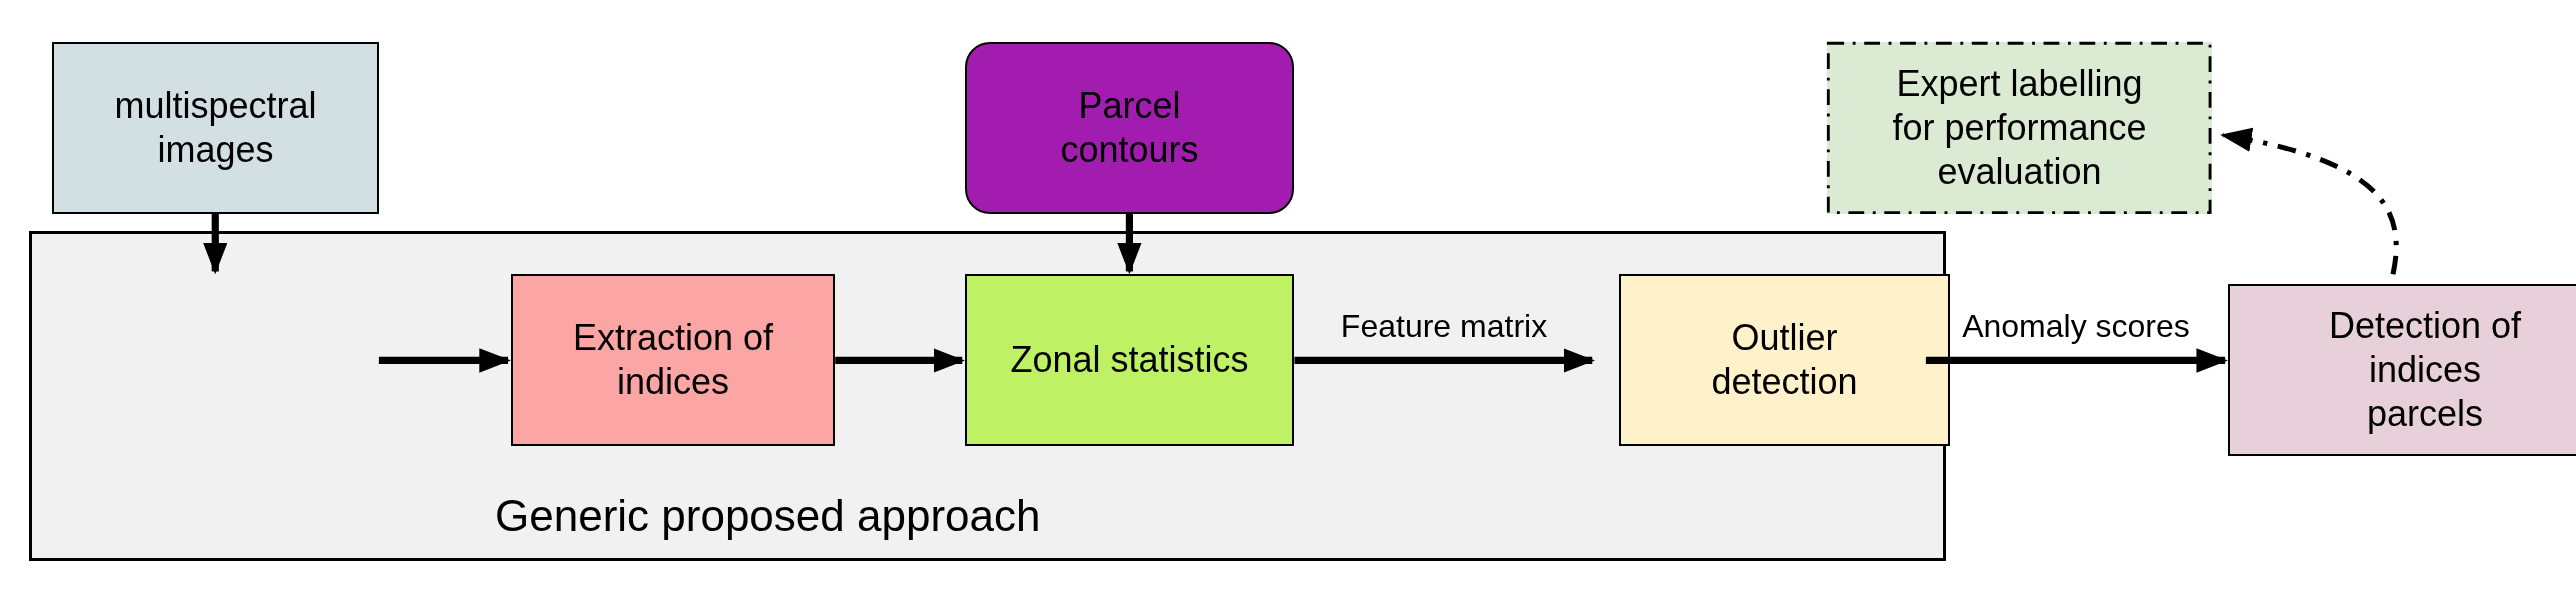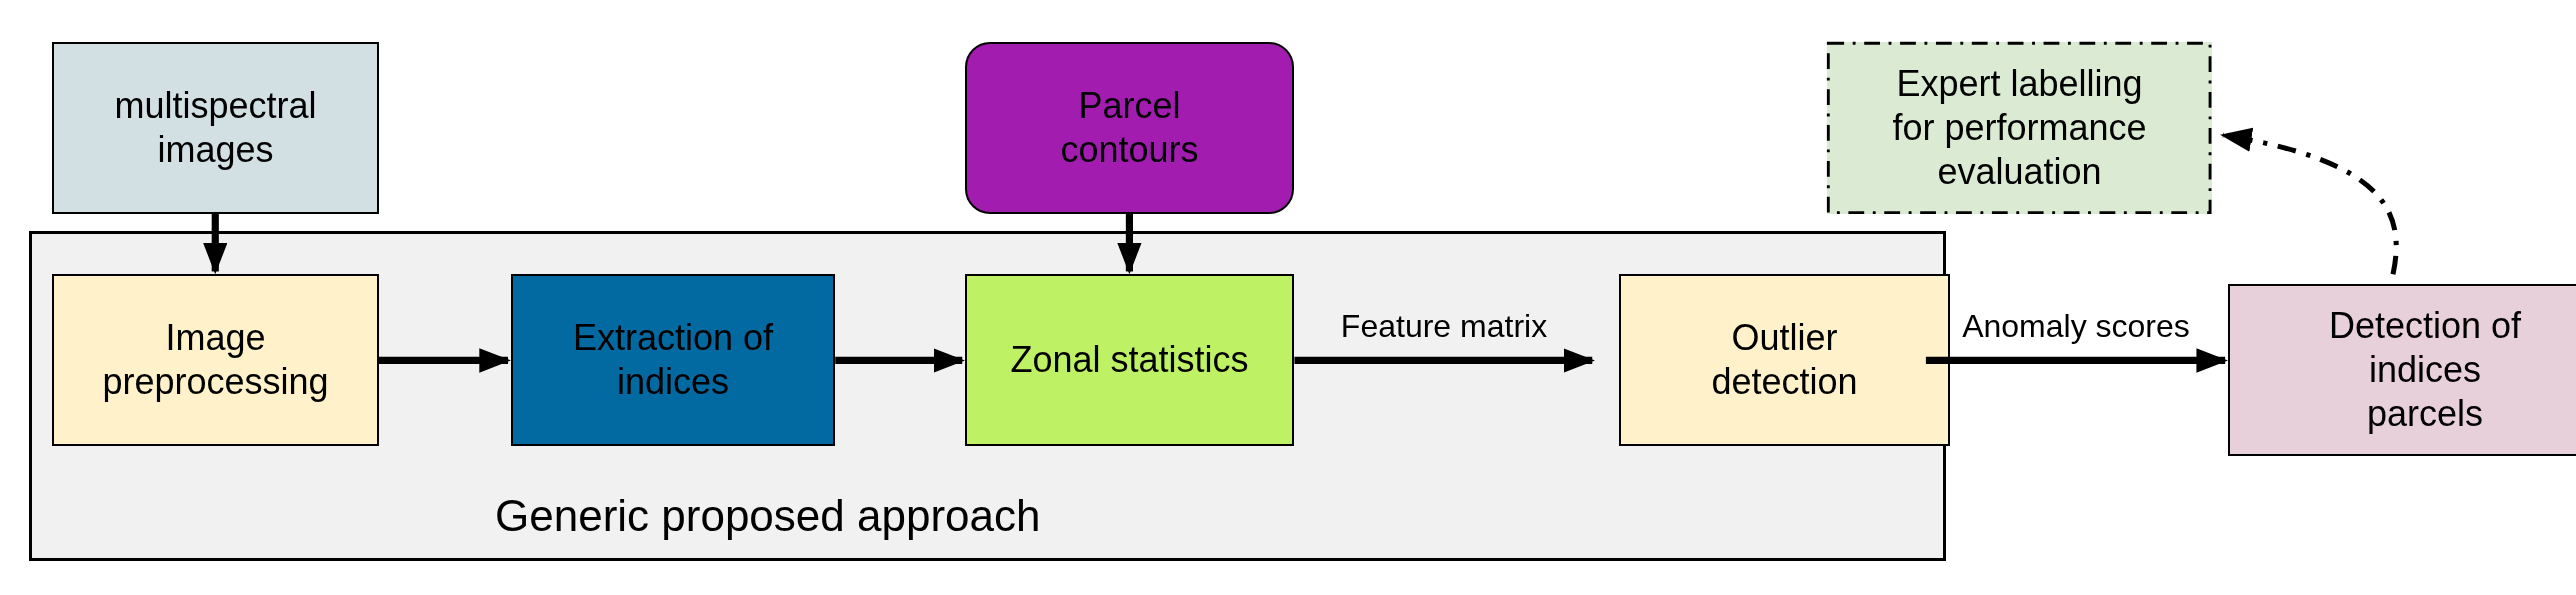--- a/index.html
+++ b/index.html
@@ -94,26 +94,22 @@
     <div>Parcel</div>
     <div>contours</div>
   </div>
 
   <div class="node n-expert no-border" style="background-color: rgb(219, 234, 211);">
     <div>Expert labelling</div>
     <div>for performance</div>
     <div>evaluation</div>
   </div>
 
-  <div class="node n-imgpre" style="background-color: rgb(255, 241, 201);">
-    <div>Image</div>
-    <div>preprocessing</div>
-  </div>
 
-  <div class="node n-extract" style="background-color: #0369a1;">
+  <div class="node n-extract" style="background-color: #fca5a5;">
     <div>Extraction of</div>
     <div>indices</div>
   </div>
 
   <div class="node n-zonal" style="background-color: #bef264;">
     <div>Zonal statistics</div>
   </div>
 
   <div class="node n-outlier" style="background-color: rgb(255, 241, 201); margin-left: 24px;">
     <div>Outlier</div>

